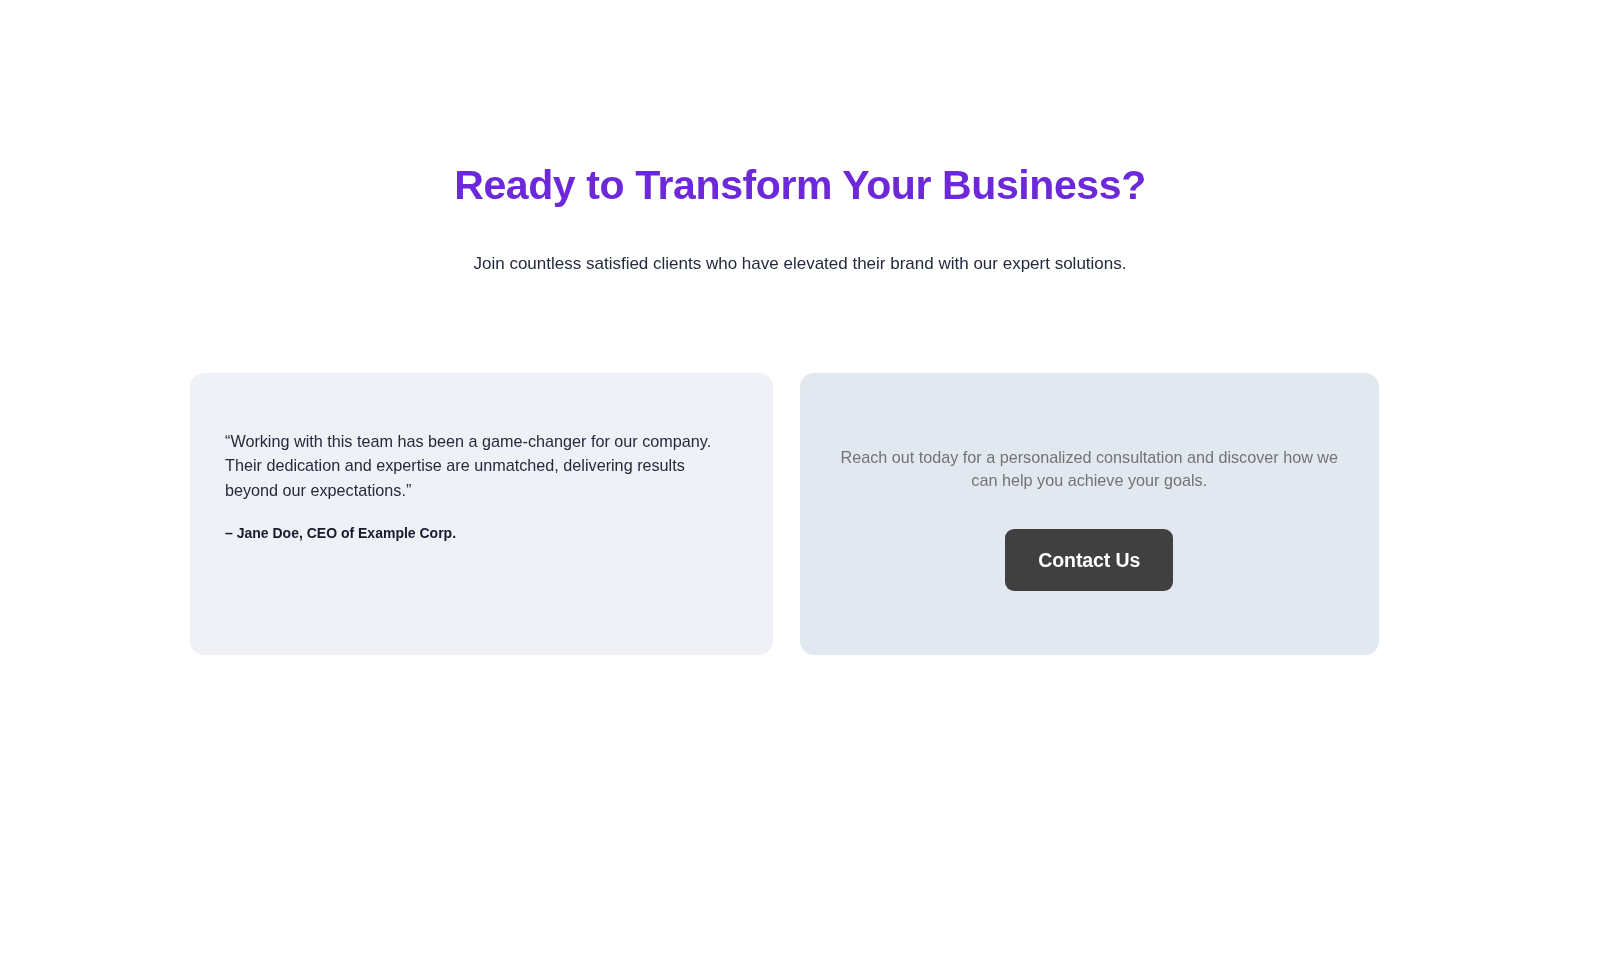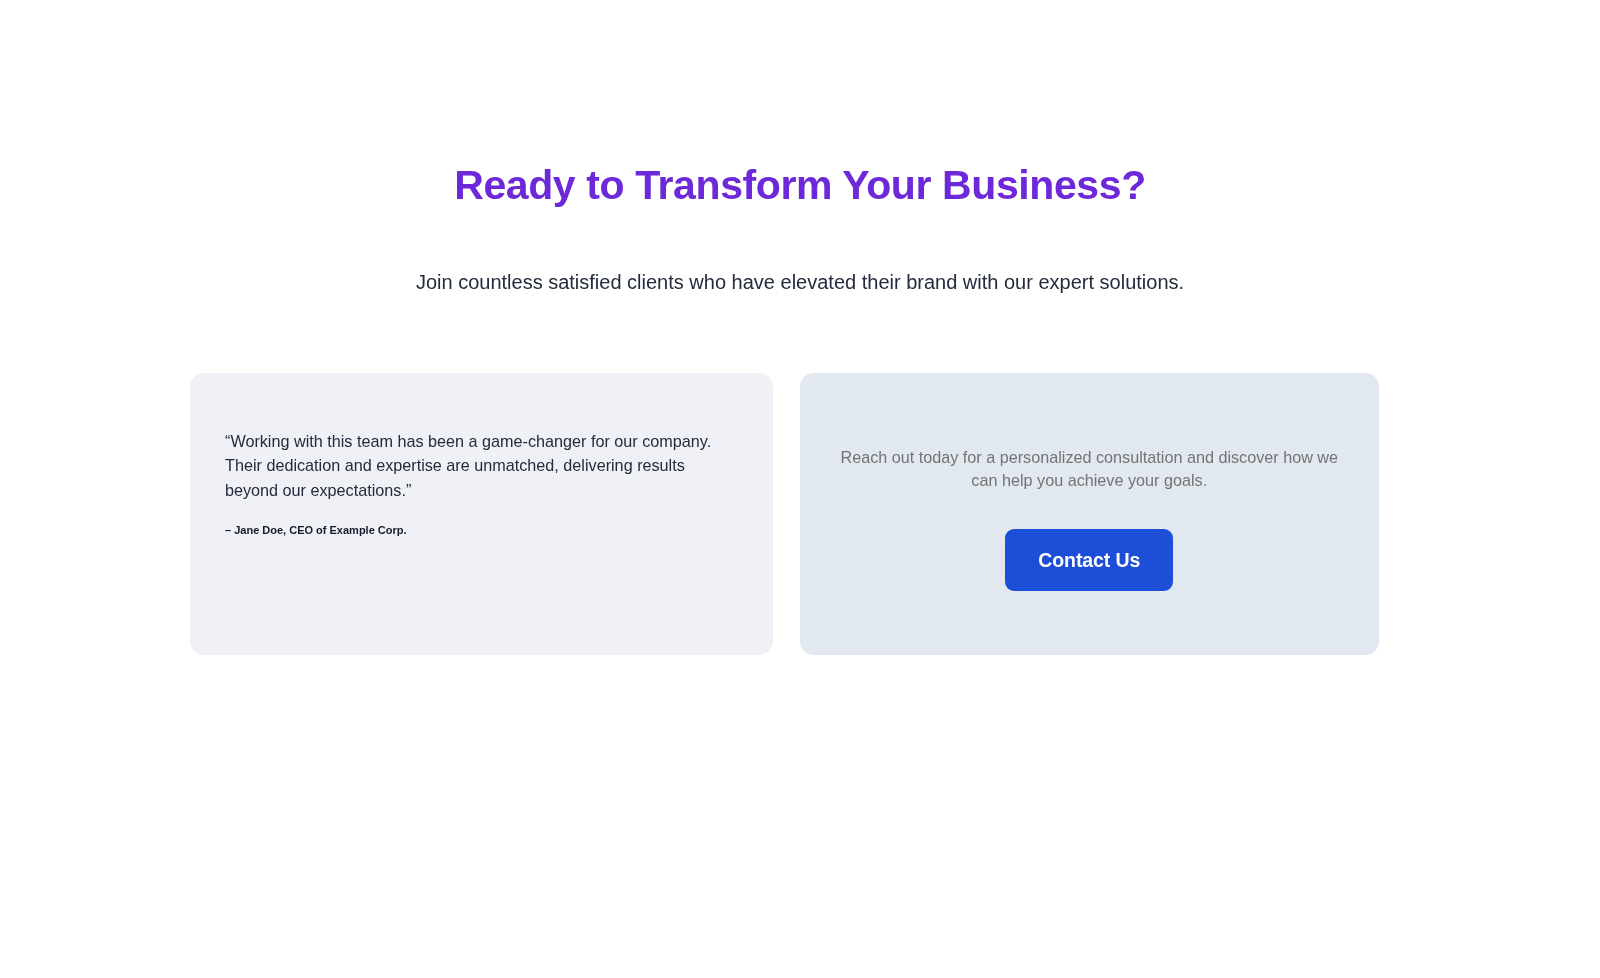--- a/index.html
+++ b/index.html
@@ -34,22 +34,22 @@
 
   .hero-title {
     font-size: 41px;
     line-height: 1.15;
     font-weight: 700;
     letter-spacing: -0.4px;
     color: #6d28d9;
   }
 
   .hero-subtitle {
-    margin-top: 58px;
-    font-size: 20px;
+    margin-top: 42px;
+    font-size: 17px;
     line-height: 1.5;
     font-weight: 400;
     color: #242b3d;
   }
 
   
   .cards {
     position: absolute;
     left: 190px;
     top: 373px;
@@ -80,21 +80,21 @@
   .quote-text {
     font-size: 16.2px;
     line-height: 1.5;
     color: #242b3d;
     font-weight: 400;
     max-width: 490px;
   }
 
   .quote-attribution {
     margin-top: 21px;
-    font-size: 11px;
+    font-size: 14px;
     line-height: 1.45;
     font-weight: 700;
     color: #141b2d;
   }
 
   
   .cta-title {
     font-size: 25px;
     line-height: 1.2;
     font-weight: 700;
@@ -116,21 +116,21 @@
   .cta-button-wrap {
     margin-top: 37px;
     display: flex;
     justify-content: center;
   }
 
   .cta-button {
     display: inline-flex;
     align-items: center;
     justify-content: center;
-    background: #1d4ed8;
+    background: #404040;
     color: #ffffff;
     font-family: "Liberation Sans", sans-serif;
     font-size: 19.5px;
     font-weight: 600;
     letter-spacing: -0.1px;
     border: none;
     border-radius: 9px;
     padding: 0 33px;
     height: 62px;
     cursor: pointer;

